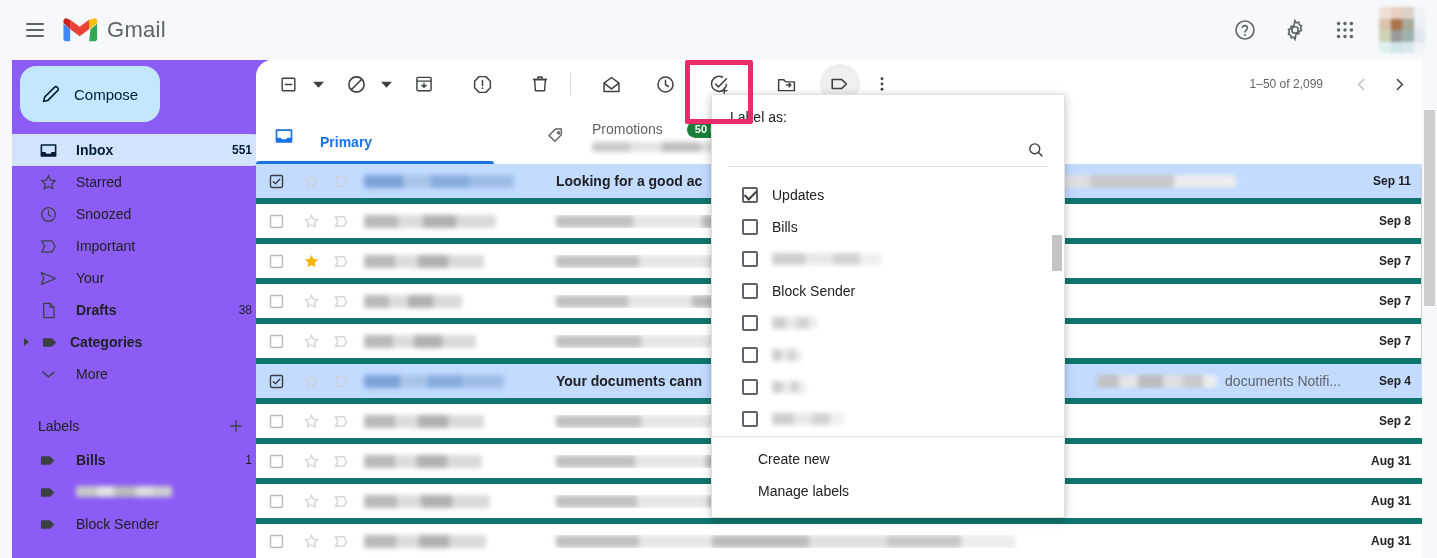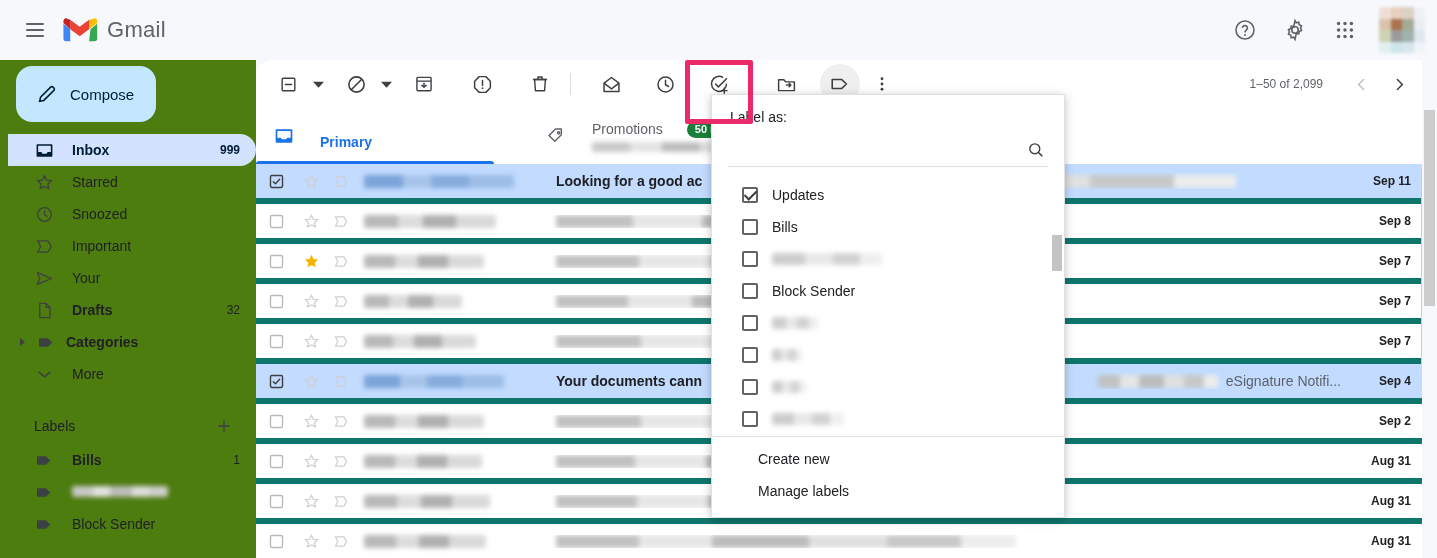--- a/index.html
+++ b/index.html
@@ -54,22 +54,22 @@
   }
   .avatar {
     width: 46px; height: 46px; margin-left: 6px; margin-right: 2px;
     border-radius: 3px; overflow: hidden;
     display: grid; grid-template-columns: repeat(4, 1fr); grid-template-rows: repeat(4, 1fr);
     filter: blur(1.4px);
   }
 
   
   .sidebar {
-    position: absolute; left: 0; top: 60px; width: 256px; height: 498px;
-    background: #4d7c0f; overflow: hidden; padding-left: 8px;
+    position: absolute; left: 12px; top: 60px; width: 256px; height: 498px;
+    background: #8b5cf6; overflow: hidden;
   }
   .compose {
     margin: 6px 0 0 8px; width: 140px; height: 56px;
     background: #c2e7ff; border-radius: 16px;
     display: flex; align-items: center; gap: 12px; padding-left: 20px;
     cursor: pointer; color: #001d35;
   }
   .compose-label { font-size: 15px; }
   .nav { margin-top: 12px; }
   .nav-item {
@@ -327,21 +327,21 @@
 
     <div class="nav">
 
       <div class="nav-item active">
         <span class="ico">
           <svg width="19" height="19" viewBox="0 0 24 24" fill="#001d35">
               <path d="M3 4h18a1 1 0 011 1v14a1 1 0 01-1 1H3a1 1 0 01-1-1V5a1 1 0 011-1zm1 2v8h4l1.5 2h5L16 14h4V6z"></path>
             </svg>
         </span>
         <span class="nav-label">Inbox</span>
-        <span class="nav-count">999</span>
+        <span class="nav-count">551</span>
       </div>
 
       <div class="nav-item">
         <span class="ico">
           <svg width="19" height="19" viewBox="0 0 24 24" fill="none" stroke="#3c4043" stroke-width="1.6">
               <path d="M12 3.5l2.6 5.6 6 .7-4.4 4.1 1.2 5.9L12 16.9 6.6 19.8l1.2-5.9L3.4 9.8l6-.7z"></path>
             </svg>
         </span>
         <span class="nav-label">Starred</span>
         <span class="nav-count"></span>
@@ -379,21 +379,21 @@
       </div>
 
       <div class="nav-item" style="font-weight:bold">
         <span class="ico">
           <svg width="19" height="19" viewBox="0 0 24 24" fill="none" stroke="#3c4043" stroke-width="1.6">
               <path d="M6 3h8l5 5v13H6z" stroke-linejoin="round"></path>
               <path d="M14 3v5h5"></path>
             </svg>
         </span>
         <span class="nav-label">Drafts</span>
-        <span class="nav-count" style="font-weight:normal">32</span>
+        <span class="nav-count" style="font-weight:normal">38</span>
       </div>
 
       <div class="nav-item has-caret" style="font-weight:bold">
         <span class="caret">
           <svg width="8" height="8" viewBox="0 0 8 8" fill="#3c4043">
               <path d="M2 0l5 4-5 4z"></path>
             </svg>
         </span>
         <span class="ico">
           <svg width="19" height="19" viewBox="0 0 24 24" fill="#3c4043">
@@ -721,21 +721,21 @@
             <svg width="17" height="17" viewBox="0 0 24 24" fill="none" stroke="#cdd0d3" stroke-width="1.7">
               <path d="M3.5 5.5h12l3.6 6.5-3.6 6.5h-12l3.3-6.5z" stroke-linejoin="round"></path>
             </svg>
           </div>
           <div class="sender">
             <span class="blur-sender" style="width:140px"></span>
           </div>
           <div class="content">
             <span class="subject">Your documents cann</span>
             <span class="blur-body" style="width: 120px; margin-left: auto;"></span>
-            <span class="esig">eSignature Notifi...</span>
+            <span class="esig">documents Notifi...</span>
           </div>
           <div class="date">Sep 4</div>
         </div>
         <div class="row">
           <div class="cb">
             <svg width="17" height="17" viewBox="0 0 24 24" fill="none" stroke="#b8bbbe" stroke-width="2">
               <rect x="3.5" y="3.5" width="17" height="17" rx="2"></rect>
             </svg>
           </div>
           <div class="st">

